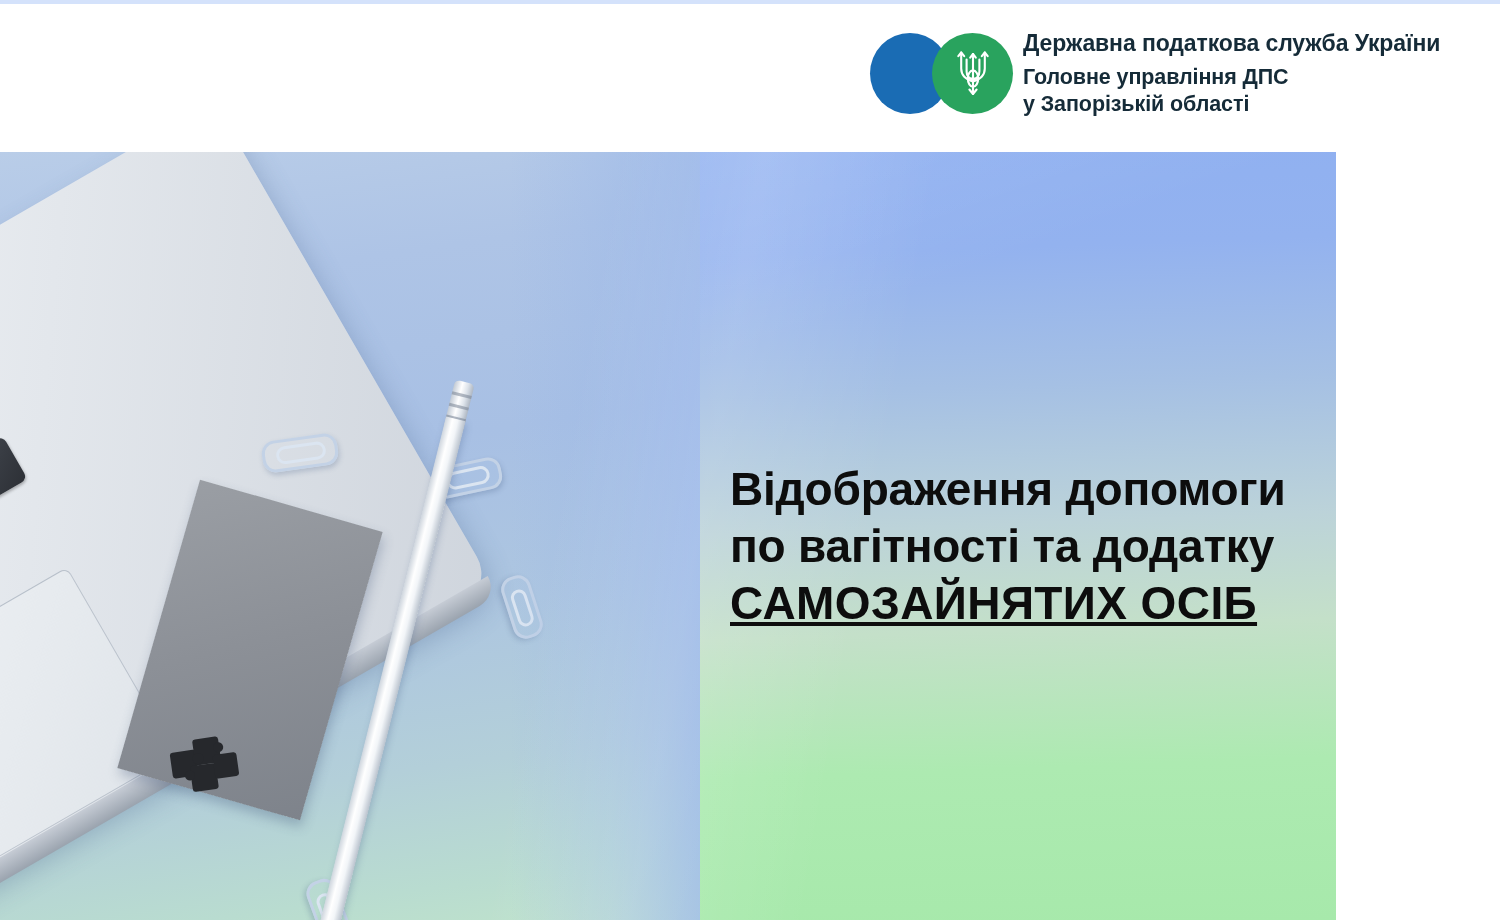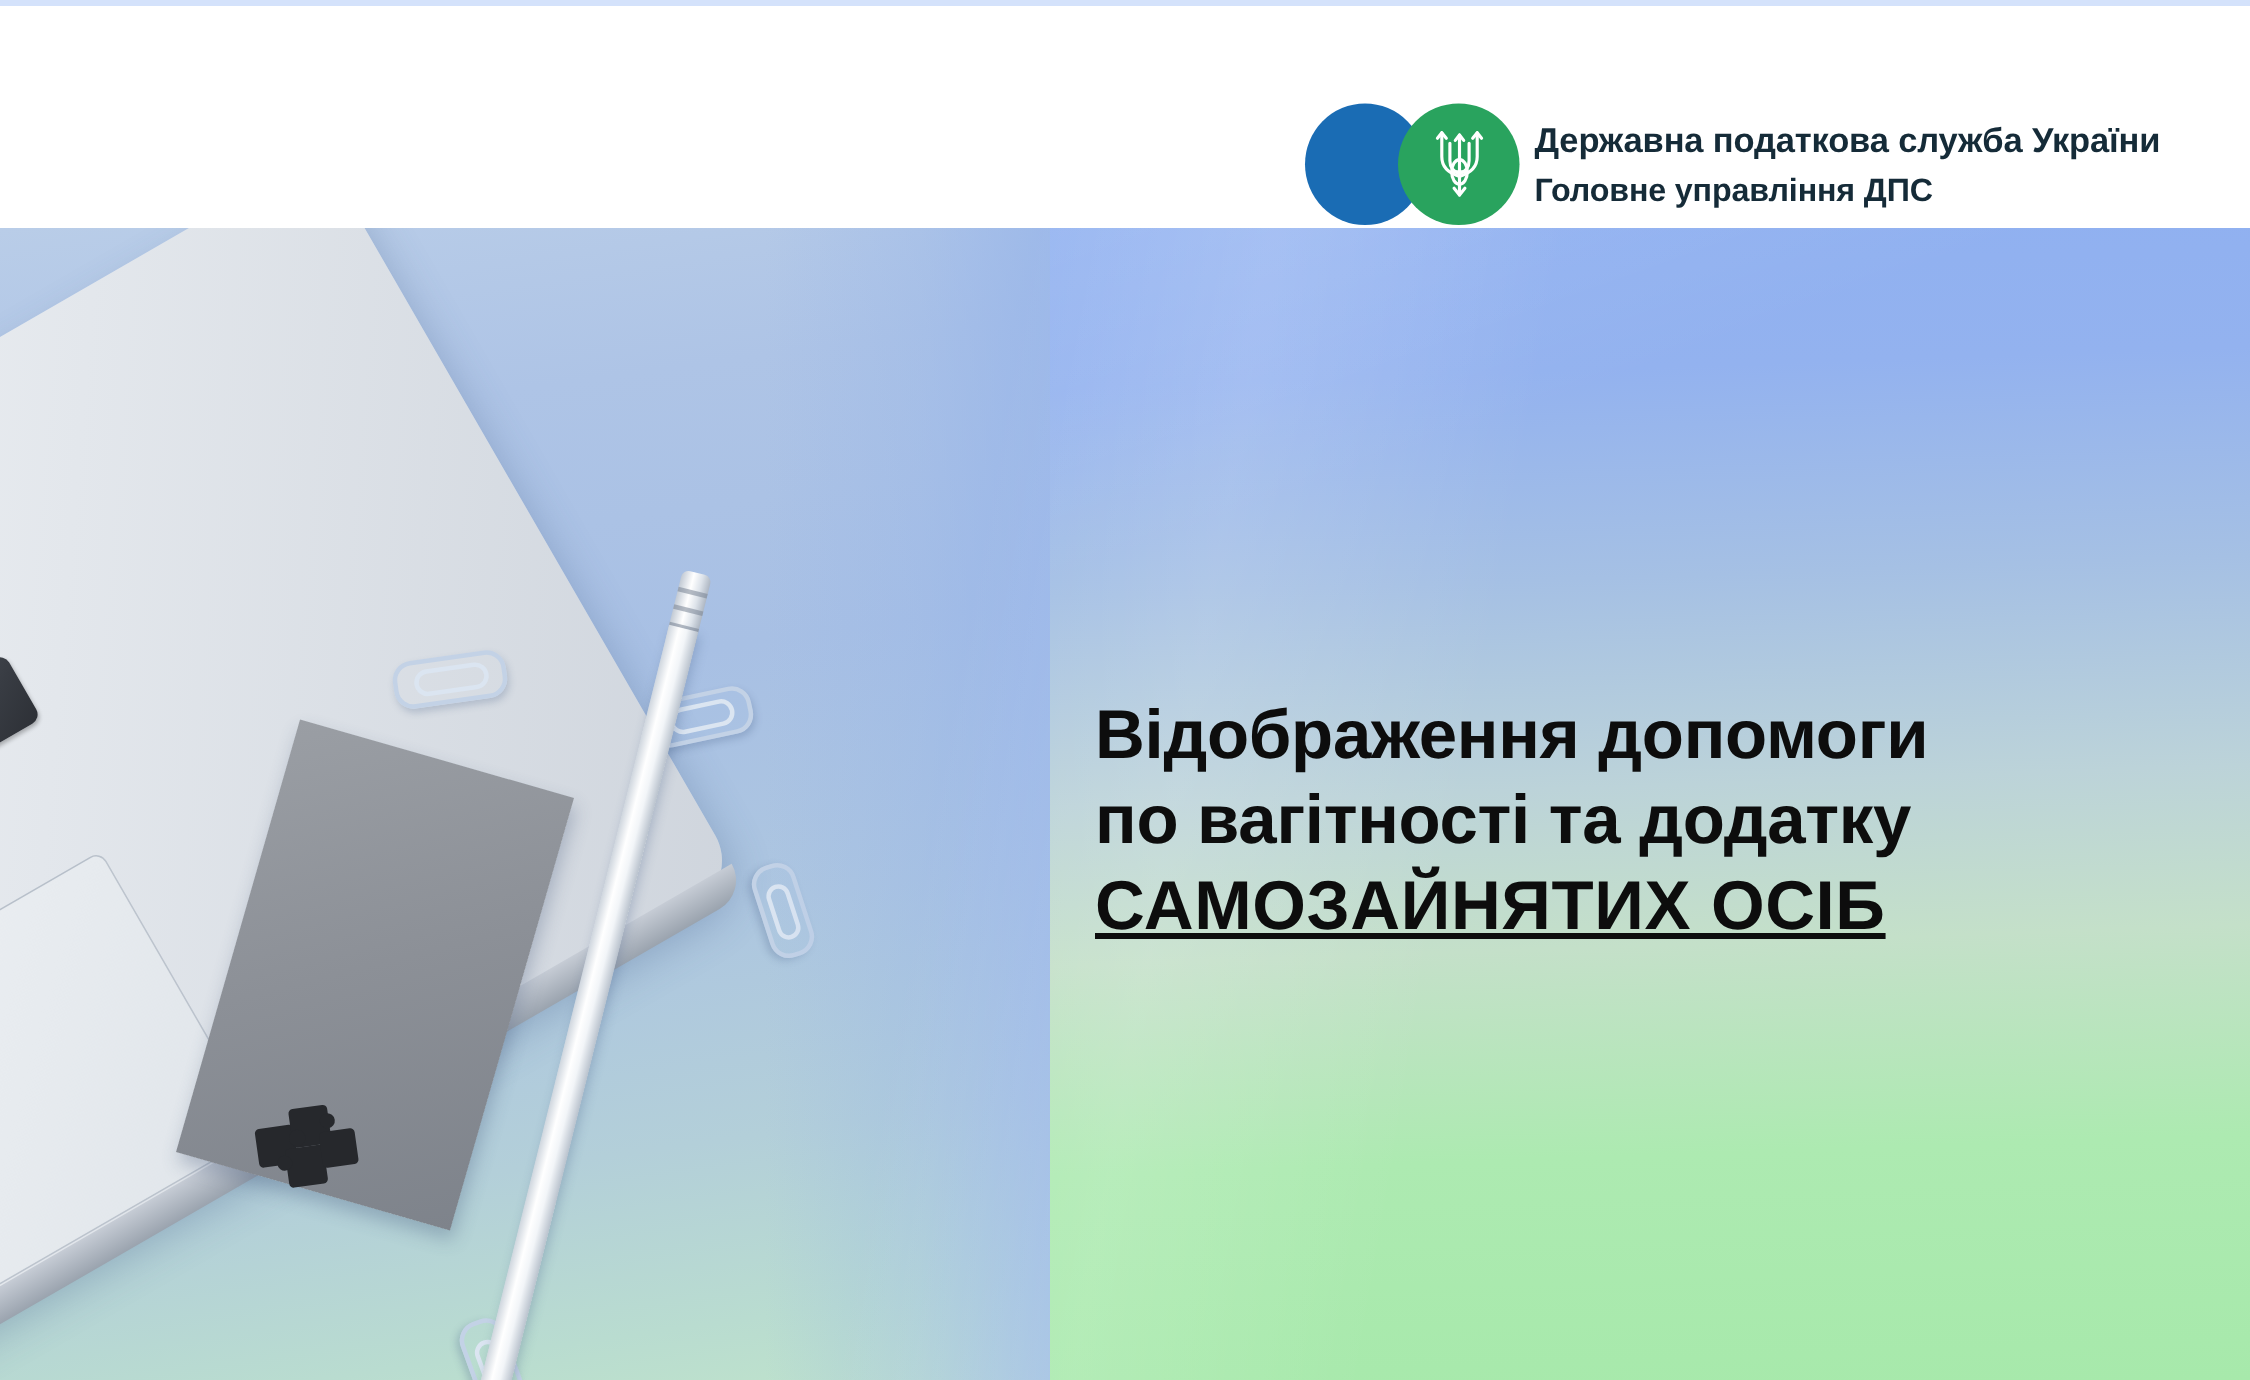--- a/index.html
+++ b/index.html
@@ -29,21 +29,20 @@
     background: #d4e2fb;
   }
 
   
   .header {
     position: absolute;
     top: 4px; left: 0;
     width: 1500px;
     height: 148px;
     background: #ffffff;
-    margin-top: 36px;
   }
 
   .logo-block {
     position: absolute;
     top: 26px;
     left: 870px;
     display: flex;
     align-items: center;
     height: 86px;
   }
@@ -91,21 +90,21 @@
     line-height: 27px;
     letter-spacing: -0.1px;
     white-space: nowrap;
   }
   .logo-line-2 { margin-top: 6px; }
 
   
   .hero {
     position: absolute;
     top: 152px; left: 0;
-    width: 1500px;
+    width: 1336px;
     height: 768px;
     overflow: hidden;
     background:
       linear-gradient(160deg,
         rgba(255,255,255,0.22) 0%,
         rgba(255,255,255,0.00) 38%),
       linear-gradient(178deg,
         #8fb0f1 0%,
         #93b2ef 16%,
         #a5c0e4 33%,
@@ -322,20 +321,21 @@
             <path d="M7.2 4.5 L10.2 8.2 M7.2 4.5 L4.3 8.2"></path>
             <path d="M30.8 4.5 L33.7 8.2 M30.8 4.5 L27.8 8.2"></path>
             <path d="M19 6 L16.2 9.6 M19 6 L21.8 9.6"></path>
           </g>
         </svg>
       </div>
 
       <div class="logo-text">
         <div class="logo-line-1">Державна податкова служба України</div>
         <div class="logo-line-2">Головне управління ДПС</div>
+        <div class="logo-line-3">у Запорізькій області</div>
       </div>
 
     </div>
   </header>
 
   <section class="hero">
 
     <div class="photo">
       <div class="desk"></div>
 

